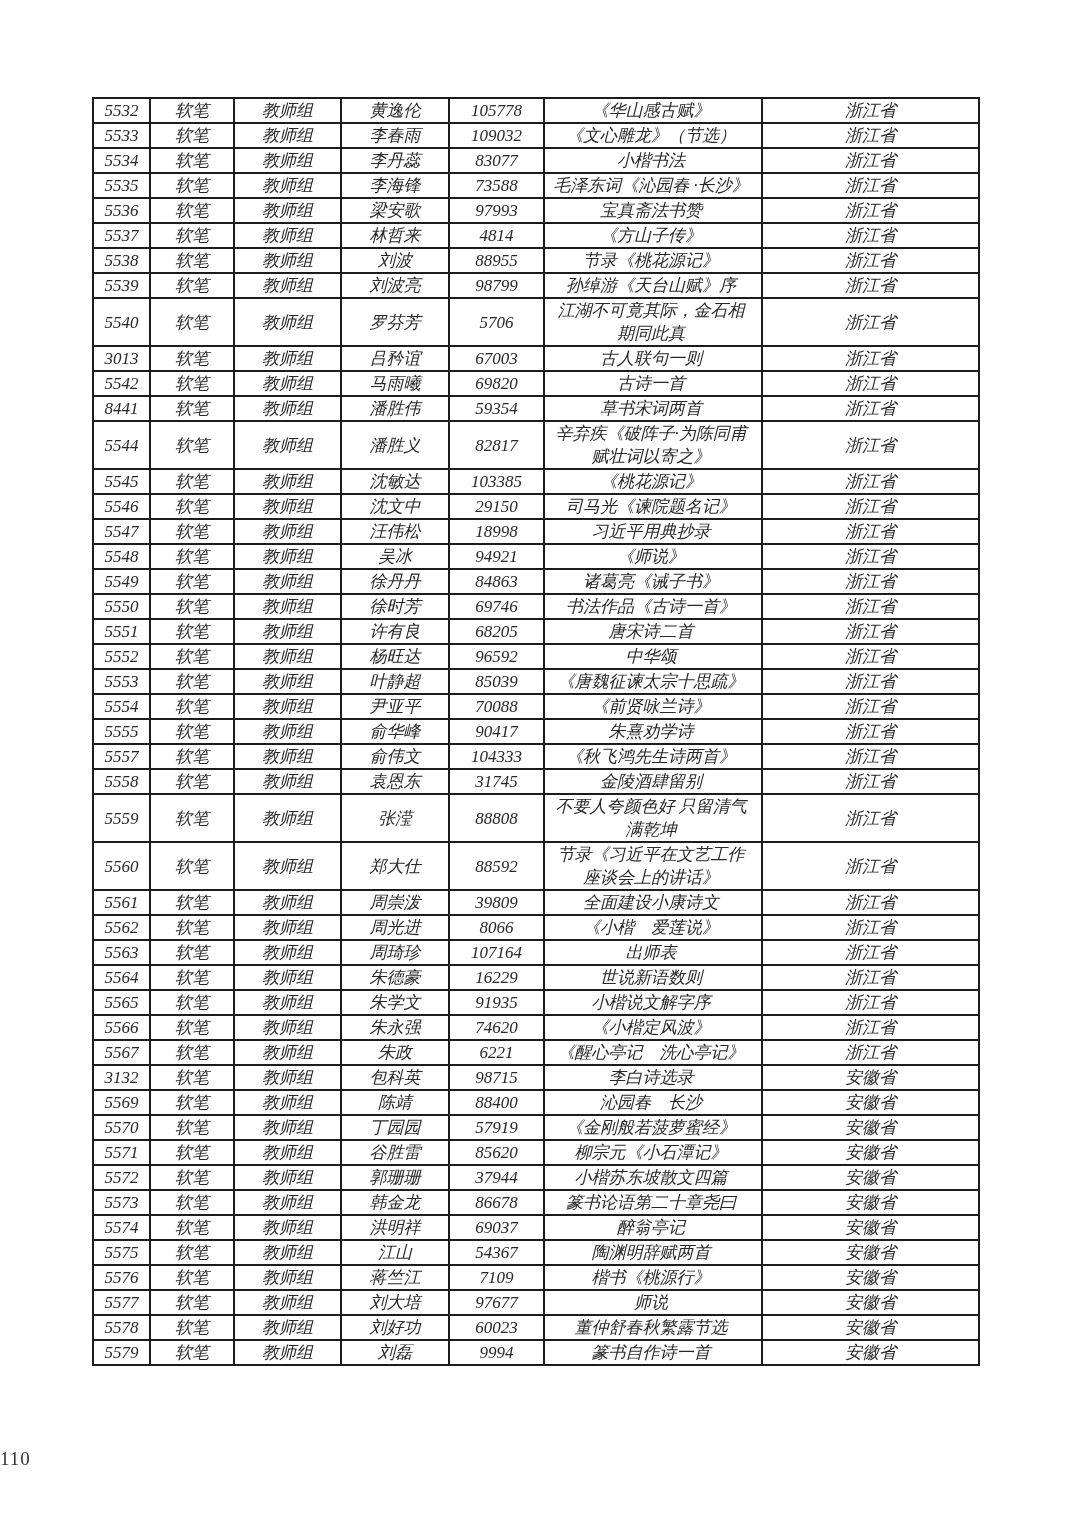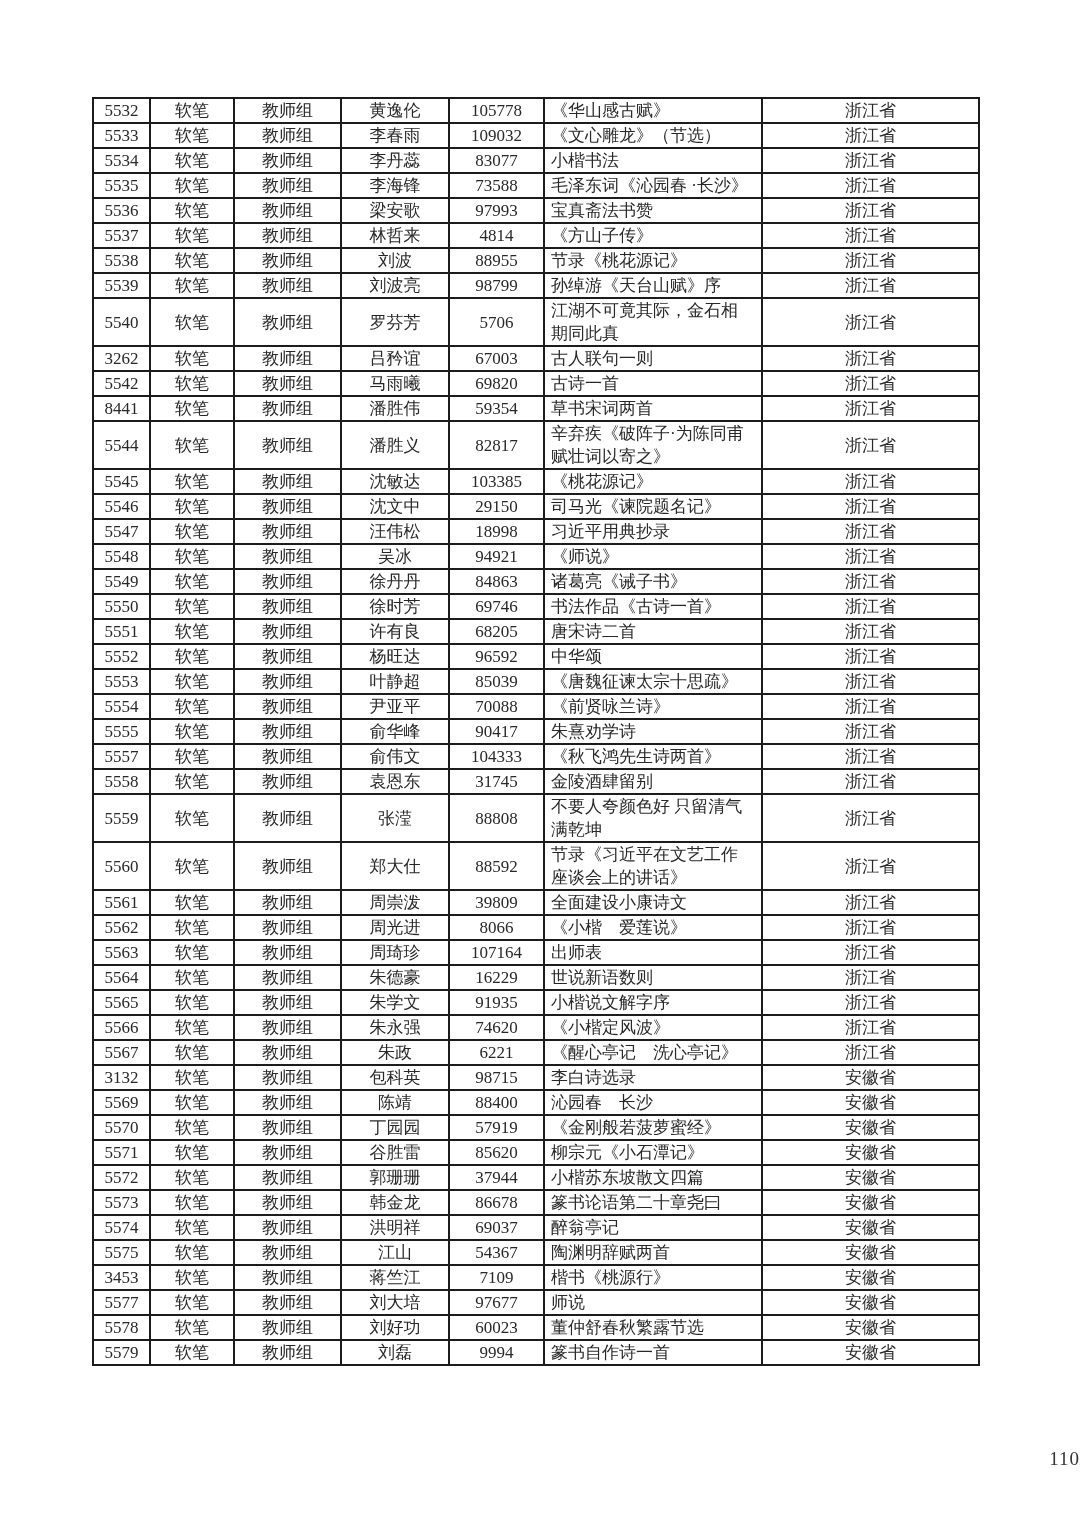--- a/index.html
+++ b/index.html
@@ -15,43 +15,44 @@
     overflow: hidden;
     font-family: "Liberation Serif", "DejaVu Serif", serif;
   }
   table.entries {
     position: absolute;
     left: 92px;
     top: 97px;
     width: 886px;
     border-collapse: collapse;
     table-layout: fixed;
+    font-style: italic;
   }
   table.entries td {
     border: 2px solid #1c1c1c;
     font-size: 17px;
     line-height: 23px;
     color: #282828;
     text-align: center;
     vertical-align: middle;
     padding: 0 2px;
     overflow: hidden;
   }
   table.entries td.title {
-    text-align: left;
+    text-align: center;
     padding: 0 10px 0 6px;
     word-break: break-all;
     line-break: anywhere;
   }
   .page-number {
     position: absolute;
     top: 1448px;
     left: 0;
     width: 100%;
-    text-align: right;
+    text-align: left;
     font-size: 19px;
     color: #333333;
     letter-spacing: 1px;
   }
 </style>
 </head>
 <body>
 
 <div class="page">
   <table class="entries">
@@ -140,21 +141,21 @@
         <tr>
           <td class="id">5540</td>
           <td class="pen">软笔</td>
           <td class="group">教师组</td>
           <td class="name">罗芬芳</td>
           <td class="no">5706</td>
           <td class="title">江湖不可竟其际，金石相期同此真</td>
           <td class="province">浙江省</td>
         </tr>
         <tr>
-          <td class="id">3262</td>
+          <td class="id">3013</td>
           <td class="pen">软笔</td>
           <td class="group">教师组</td>
           <td class="name">吕矜谊</td>
           <td class="no">67003</td>
           <td class="title">古人联句一则</td>
           <td class="province">浙江省</td>
         </tr>
         <tr>
           <td class="id">5542</td>
           <td class="pen">软笔</td>
@@ -446,21 +447,21 @@
         <tr>
           <td class="id">5575</td>
           <td class="pen">软笔</td>
           <td class="group">教师组</td>
           <td class="name">江山</td>
           <td class="no">54367</td>
           <td class="title">陶渊明辞赋两首</td>
           <td class="province">安徽省</td>
         </tr>
         <tr>
-          <td class="id">3453</td>
+          <td class="id">5576</td>
           <td class="pen">软笔</td>
           <td class="group">教师组</td>
           <td class="name">蒋竺江</td>
           <td class="no">7109</td>
           <td class="title">楷书《桃源行》</td>
           <td class="province">安徽省</td>
         </tr>
         <tr>
           <td class="id">5577</td>
           <td class="pen">软笔</td>

